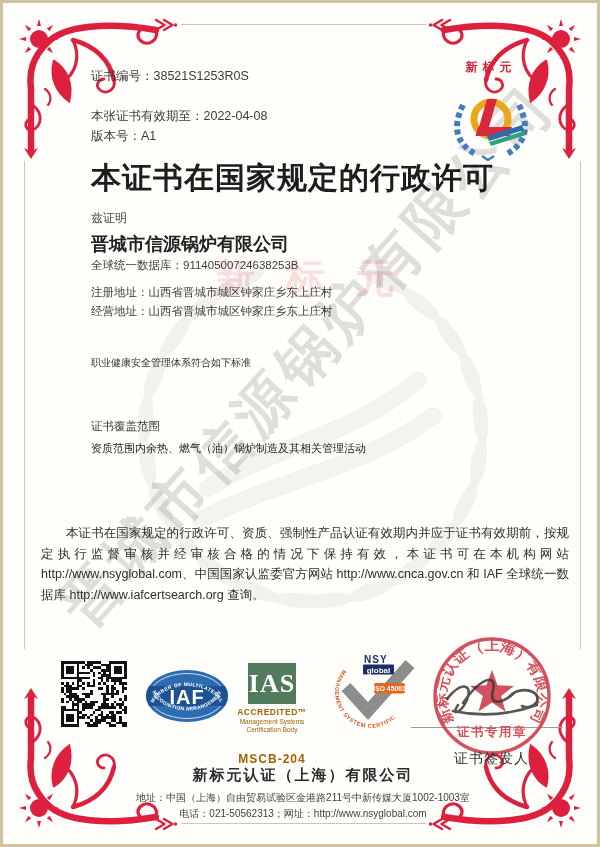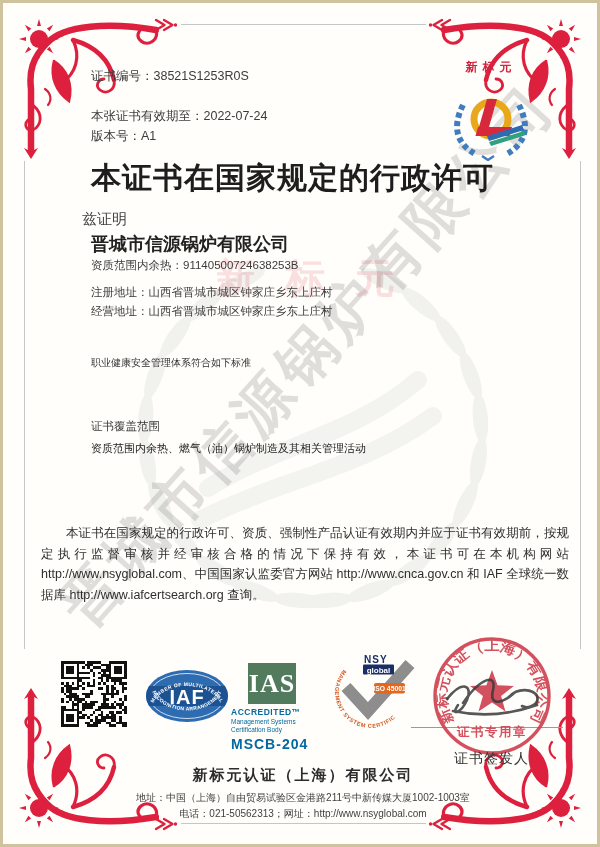--- a/index.html
+++ b/index.html
@@ -40,21 +40,21 @@
   .edge-arrow{position:absolute;width:24px;height:14px;z-index:3;}
   .ea-tl{left:151px;top:15px;}
   .ea-tr{left:425px;top:15px;transform:scaleX(-1);}
   .ea-bl{left:151px;top:814px;}
   .ea-br{left:425px;top:814px;transform:scaleX(-1);}
 
   
   .content{position:absolute;inset:0;z-index:5;}
   .hfield{left:88px;font-size:12.5px;color:#3b3b3b;line-height:14px;}
   .title{left:88px;top:155px;font-size:30px;font-weight:bold;color:#1d1d1d;letter-spacing:1px;}
-  .certify{left:79px;top:207px;font-size:15px;color:#444;}
+  .certify{left:88px;top:207px;font-size:12px;color:#444;}
   .cname{left:88px;top:229px;font-size:18px;font-weight:bold;color:#222;}
   .ccode{left:88px;top:255px;font-size:11.5px;color:#3b3b3b;}
   .caddr1{left:88px;top:282px;font-size:11.5px;color:#3b3b3b;}
   .caddr2{left:88px;top:301px;font-size:11.5px;color:#3b3b3b;}
   .std-intro{left:88px;top:353px;font-size:10px;color:#333;}
   .std-code{left:88px;top:372px;font-size:23px;font-weight:bold;color:#111;letter-spacing:.5px;}
   .scope-label{left:88px;top:416px;font-size:11.5px;color:#3b3b3b;}
   .scope{left:88px;top:438px;font-size:11px;color:#222;}
   .decl{
     left:38px;top:520px;width:528px;font-size:12.5px;line-height:20.5px;
@@ -67,24 +67,24 @@
   .brandlogo svg{margin-top:1px;}
 
   
   .qr{left:58px;top:658px;width:66px;height:66px;}
   .iaf{left:142px;top:666px;width:84px;height:54px;}
   .iasbox{
     left:245px;top:660px;width:48px;height:41px;background:#527a5c;
     color:#fff;text-align:center;font-weight:bold;font-size:26px;line-height:41px;
     font-family:"Liberation Serif","DejaVu Serif",serif;letter-spacing:1px;
   }
-  .iastext{left:228px;top:704px;width:82px;text-align:left;color:#0369a1;}
+  .iastext{left:228px;top:704px;width:82px;text-align:center;color:#a16207;}
   .iastext .l1{font-size:8.5px;font-weight:bold;letter-spacing:.5px;}
   .iastext .l2,.iastext .l3{font-size:6.5px;margin-top:1px;}
-  .iastext .l4{font-size:14px;font-weight:bold;margin-top:3px;letter-spacing:1px;}
+  .iastext .l4{font-size:12px;font-weight:bold;margin-top:19px;letter-spacing:1px;}
   .nsy{left:323px;top:650px;width:92px;height:78px;}
 
   
   .sigline{left:408px;top:724px;width:152px;height:1px;background:#9a9a9a;z-index:5;}
   .seal{left:428px;top:632px;width:122px;height:122px;z-index:6;}
   .signer{left:451px;top:747px;font-size:14px;color:#333;z-index:6;letter-spacing:1px;}
 
   
   .f-org{left:0;top:763px;width:600px;text-align:center;font-size:15px;font-weight:bold;color:#2c2c2c;letter-spacing:2px;}
   .f-addr{left:0;top:788px;width:600px;text-align:center;font-size:10px;color:#3f3f3f;}
@@ -193,21 +193,21 @@
   <svg class="edge-arrow ea-bl">
       <use href="#edgeArrow"></use>
     </svg>
   <svg class="edge-arrow ea-br">
       <use href="#edgeArrow"></use>
     </svg>
 
   <div class="content">
 
     <div class="abs hfield" style="top:66px"><span>证书编号：</span><span>38521S1253R0S</span></div>
-    <div class="abs hfield" style="top:106px"><span>本张证书有效期至：</span><span>2022-07-24</span></div>
+    <div class="abs hfield" style="top:106px"><span>本张证书有效期至：</span><span>2022-04-08</span></div>
     <div class="abs hfield" style="top:126px"><span>版本号：</span><span>A1</span></div>
 
     <div class="abs brandlogo">
       <span class="bname">新标元</span>
       <svg width="88" height="84" viewBox="0 0 88 84">
         <g fill="none" stroke="#3f7cc0" stroke-width="6" stroke-dasharray="5 3.5">
           <path d="M16 28 C 5 50 9 67 30 78"></path>
           <path d="M72 28 C 83 50 79 67 58 78"></path>
         </g>
         <g fill="none" stroke="#3f7cc0" stroke-width="2.4">
@@ -219,21 +219,21 @@
           <path d="M31 50 h34 l-2.5 9 h-34 z" fill="#d8283c"></path>
           <path d="M40 59 L75 48 L77 53 L42 64 Z" fill="#2e6cb0"></path>
           <path d="M42 65 L77 54 L79 58 L44 69 Z" fill="#2fa080"></path>
         </g>
       </svg>
     </div>
 
     <div class="abs title">本证书在国家规定的行政许可</div>
     <div class="abs certify">兹证明</div>
     <div class="abs cname">晋城市信源锅炉有限公司</div>
-    <div class="abs ccode"><span>资质范围内余热：</span><span>91140500724638253B</span></div>
+    <div class="abs ccode"><span>全球统一数据库：</span><span>91140500724638253B</span></div>
     <div class="abs caddr1">注册地址：山西省晋城市城区钟家庄乡东上庄村</div>
     <div class="abs caddr2">经营地址：山西省晋城市城区钟家庄乡东上庄村</div>
 
     <div class="abs std-intro">职业健康安全管理体系符合如下标准</div>
     <div class="abs scope-label">证书覆盖范围</div>
     <div class="abs scope">资质范围内余热、燃气（油）锅炉制造及其相关管理活动</div>
 
     <div class="abs decl">本证书在国家规定的行政许可、资质、强制性产品认证有效期内并应于证书有效期前，按规定执行监督审核并经审核合格的情况下保持有效，本证书可在本机构网站 http://www.nsyglobal.com、中国国家认监委官方网站 http://www.cnca.gov.cn 和 IAF 全球统一数据库 http://www.iafcertsearch.org 查询。</div>
 
     <svg class="abs qr" id="qrSvg" viewBox="0 0 25 25" shape-rendering="crispEdges">

